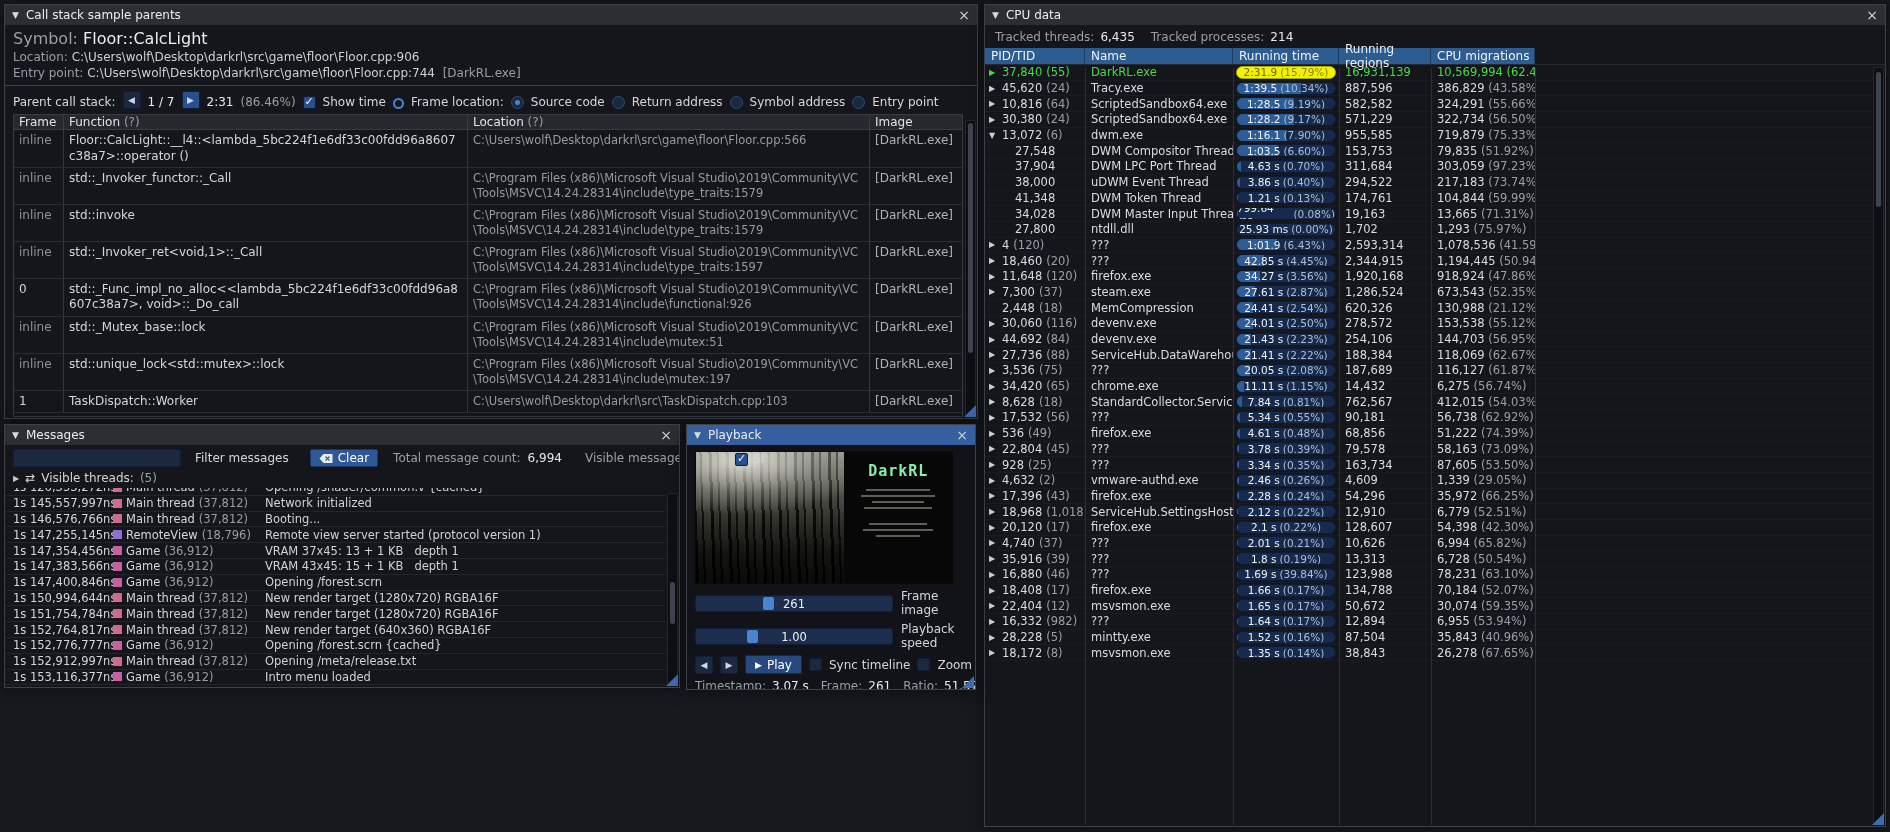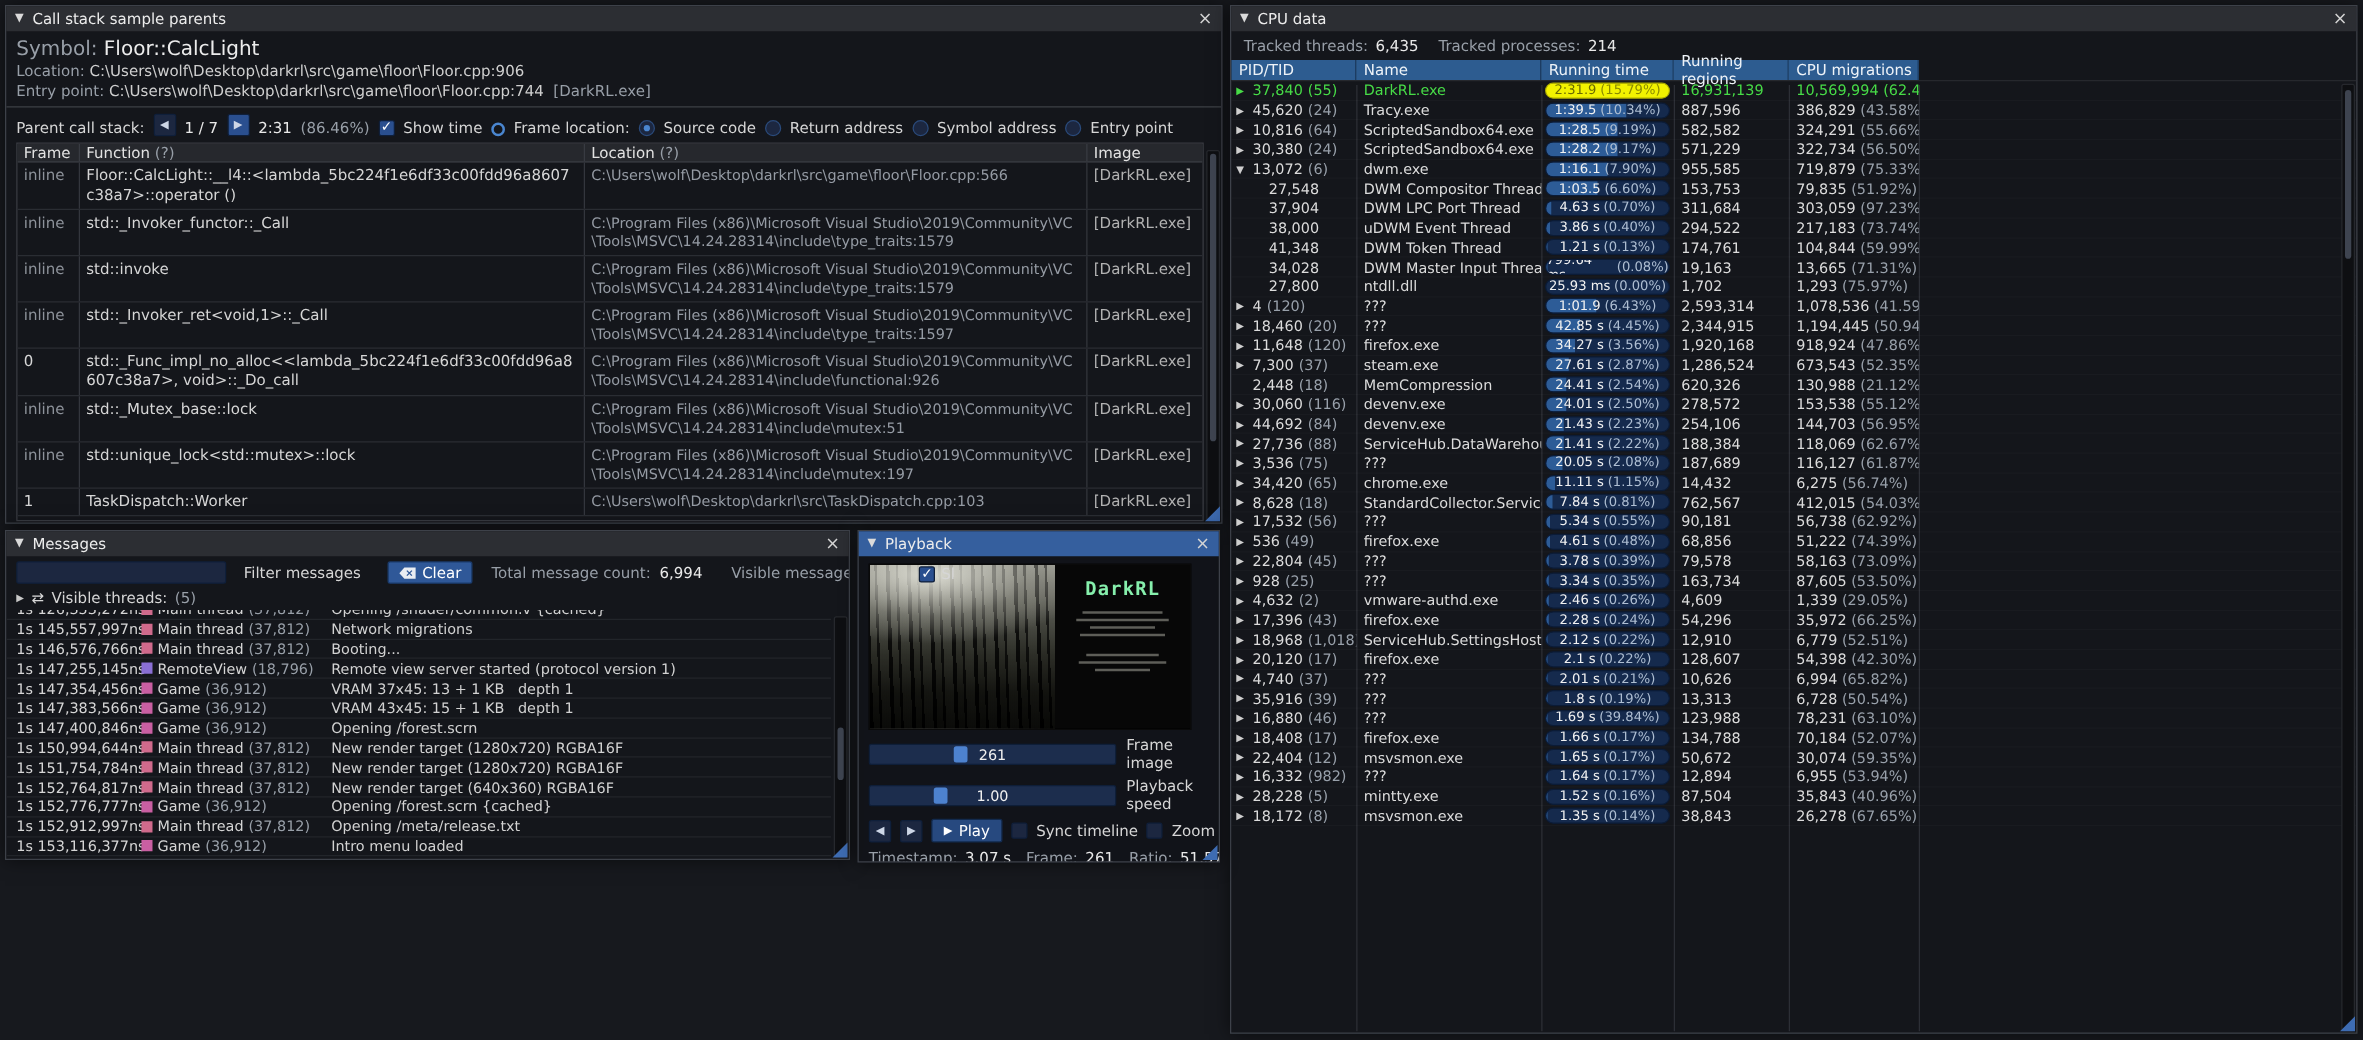--- a/index.html
+++ b/index.html
@@ -255,21 +255,21 @@
             </div>
             <div class="m-text">Opening /shader/common.v {cached}</div>
           </div>
           <div class="msg-row">
             <div class="m-time">1s 145,557,997ns</div>
             <div class="m-thread">
               <span class="sq" style="background:#d06a8c"></span>
               <span>Main thread</span>
               <span class="dim">(37,812)</span>
             </div>
-            <div class="m-text">Network migrations</div>
+            <div class="m-text">Network initialized</div>
           </div>
           <div class="msg-row">
             <div class="m-time">1s 146,576,766ns</div>
             <div class="m-thread">
               <span class="sq" style="background:#d06a8c"></span>
               <span>Main thread</span>
               <span class="dim">(37,812)</span>
             </div>
             <div class="m-text">Booting...</div>
           </div>

